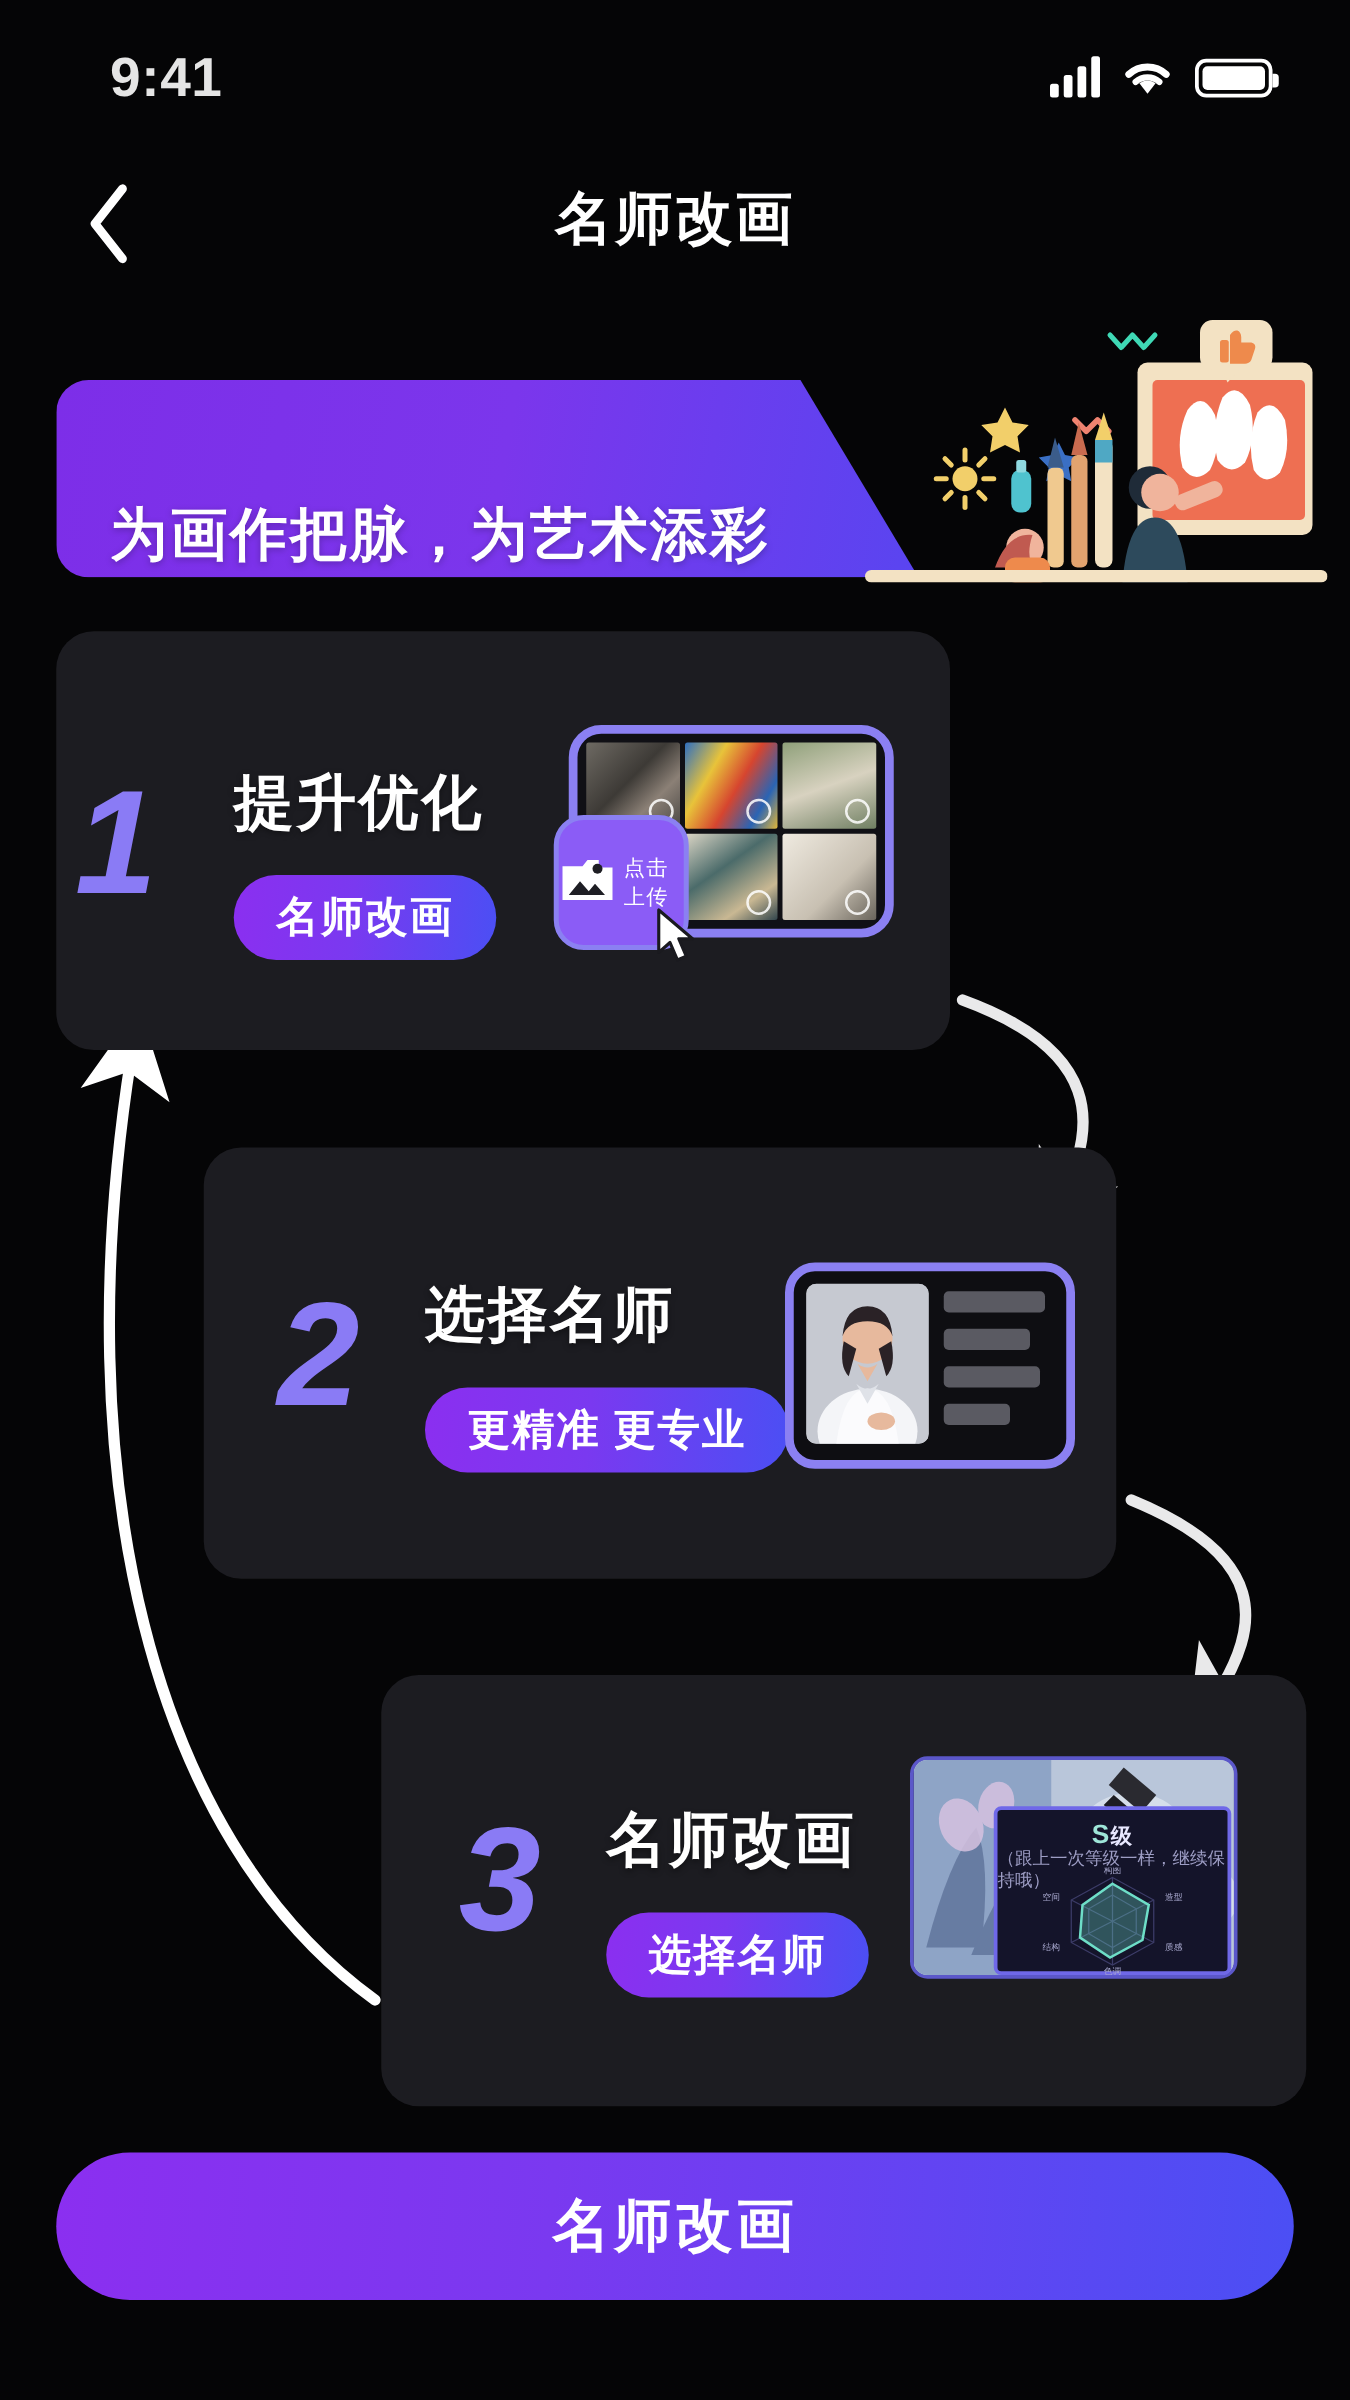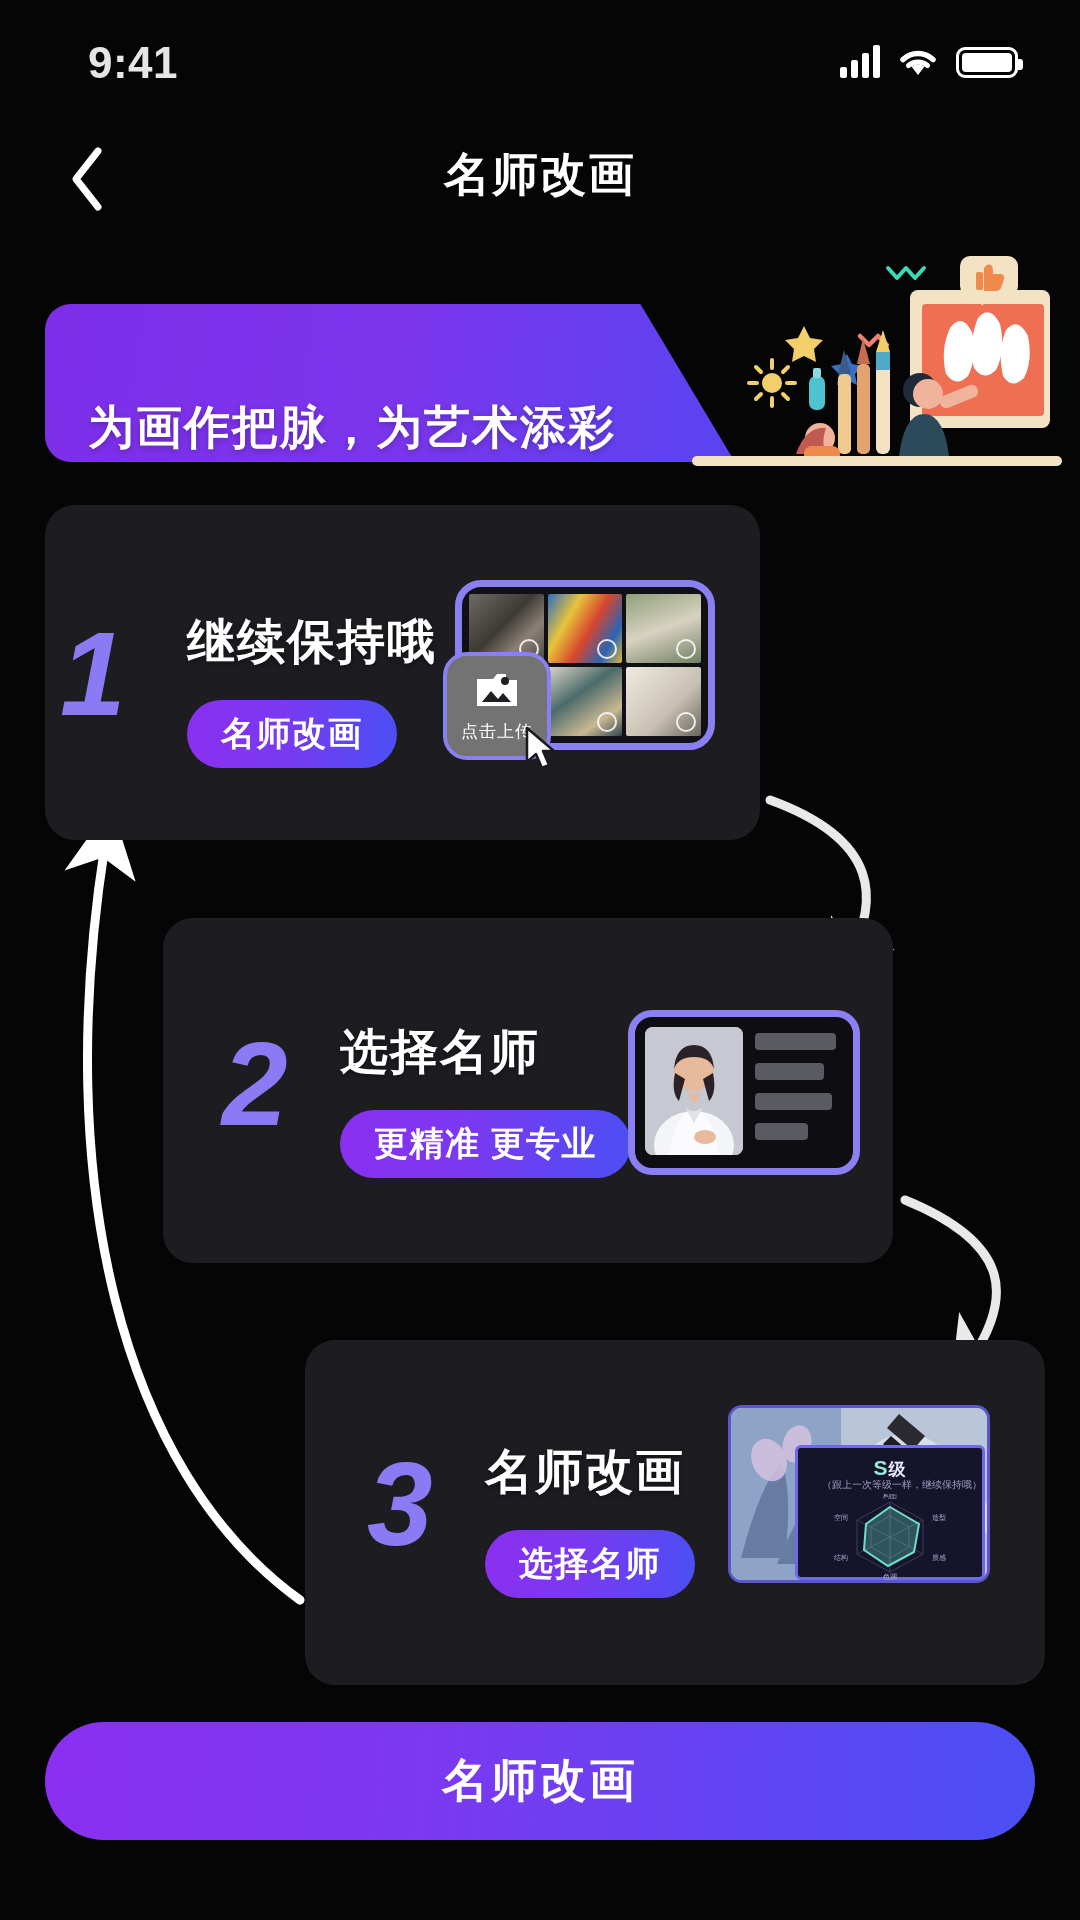--- a/index.html
+++ b/index.html
@@ -112,22 +112,22 @@
     grid-template-columns:repeat(3,1fr); grid-template-rows:repeat(2,1fr);
     gap:4px;
   }
   .grid2 div { border-radius:2px; position:relative; overflow:hidden; }
   .grid2 div::after{
     content:""; position:absolute; right:5px; bottom:4px; width:16px; height:16px;
     border:2px solid rgba(255,255,255,.85); border-radius:50%;
   }
   .tip-box {
     position:absolute; left:443px; top:652px; width:108px; height:108px;
-    background:#737373; border:4px solid #8b80f2; border-radius:24px;
-    display:flex; flex-direction:column; align-items:center; justify-content:center; gap:6px;
+    background:#8b5cf6; border:4px solid #8b80f2; border-radius:24px;
+    display:flex; flex-direction:row; align-items:center; justify-content:center; gap:6px;
   }
   .tip-box .tip-label { font-size:17px; color:#fff; letter-spacing:1px; font-weight:500; }
   .cursor { position:absolute; left:524px; top:726px; }
 
   
   .phone2 {
     position:absolute; left:628px; top:1010px; width:232px; height:165px;
     border:7px solid #8b80f2; border-radius:24px; background:#0e0e12; overflow:hidden;
   }
   .p2-inner { position:absolute; inset:10px; display:flex; gap:12px; }
@@ -149,22 +149,22 @@
     background:linear-gradient(150deg,#9fb0cf 0%,#8aa0c4 20%,#b8c4d8 45%,#7f93b4 70%,#cfd8e5 100%);
     border:3px solid #5b57c9;
   }
   .p3-panel {
     position:absolute; left:795px; top:1445px; width:190px; height:135px;
     background:#14142a; border:3px solid #6f68e8; border-radius:6px;
   }
   .p3-title { position:absolute; left:0; top:8px; width:100%; text-align:center;
     font-size:17px; font-weight:700; color:#e8e8ff; letter-spacing:1px; }
   .p3-title b { color:#9ee6d8; font-size:21px; }
-  .p3-sub { position:absolute; left:0; top:30px; width:100%; text-align:right;
-    font-size:10px; color:#9d9dc4; }
+  .p3-sub { position:absolute; left:0; top:30px; width:100%; text-align:left;
+    font-size:14px; color:#9d9dc4; }
   .p3-radar { position:absolute; left:50%; top:46px; transform:translateX(-50%); }
 
   
   .arrows { position:absolute; left:0; top:0; width:1080px; height:1920px; pointer-events:none; }
 
   
   .cta {
     position:absolute; left:45px; top:1722px; width:990px; height:118px;
     border-radius:59px;
     background:linear-gradient(95deg,#8b2ff0 0%,#7a39f0 40%,#4b4ff4 100%);
@@ -285,21 +285,21 @@
     <path d="M770 800 C 880 840, 880 900, 848 960" stroke="#e9e9ea" stroke-width="9" fill="none" stroke-linecap="round" marker-end="url(#ah-g)"></path>
 
     <path d="M905 1200 C 1015 1245, 1010 1300, 972 1358" stroke="#e9e9ea" stroke-width="9" fill="none" stroke-linecap="round" marker-end="url(#ah-g)"></path>
 
     <path d="M300 1600 C 120 1470, 52 1180, 105 845" stroke="#ffffff" stroke-width="9" fill="none" stroke-linecap="round" marker-end="url(#ah-w)"></path>
   </svg>
 </div>
 
 <div class="card card-1"></div>
 <div class="step-num c1-num">1</div>
-<div class="step-title c1-title">继续保持哦</div>
+<div class="step-title c1-title">提升优化</div>
 <div class="step-badge c1-badge">名师改画</div>
 
 <div class="phone1">
   <div class="grid2">
     <div style="background:linear-gradient(135deg,#6e6a63,#3d3a36 45%,#8b8076 70%,#4a4744)"></div>
     <div style="background:linear-gradient(120deg,#2f6fc0 0%,#e8c33a 30%,#d6452f 55%,#2a64b4 80%,#e0b63a)"></div>
     <div style="background:linear-gradient(160deg,#8fa07a,#d8d2c0 50%,#6f7f62)"></div>
     <div style="background:linear-gradient(150deg,#3d5560,#9fb0a6 45%,#2b3b46)"></div>
     <div style="background:linear-gradient(145deg,#dcd6c6,#4b6b6a 40%,#c9b893 75%,#31454c)"></div>
     <div style="background:linear-gradient(135deg,#efeae0,#c8c0b2 60%,#6a655c)"></div>

